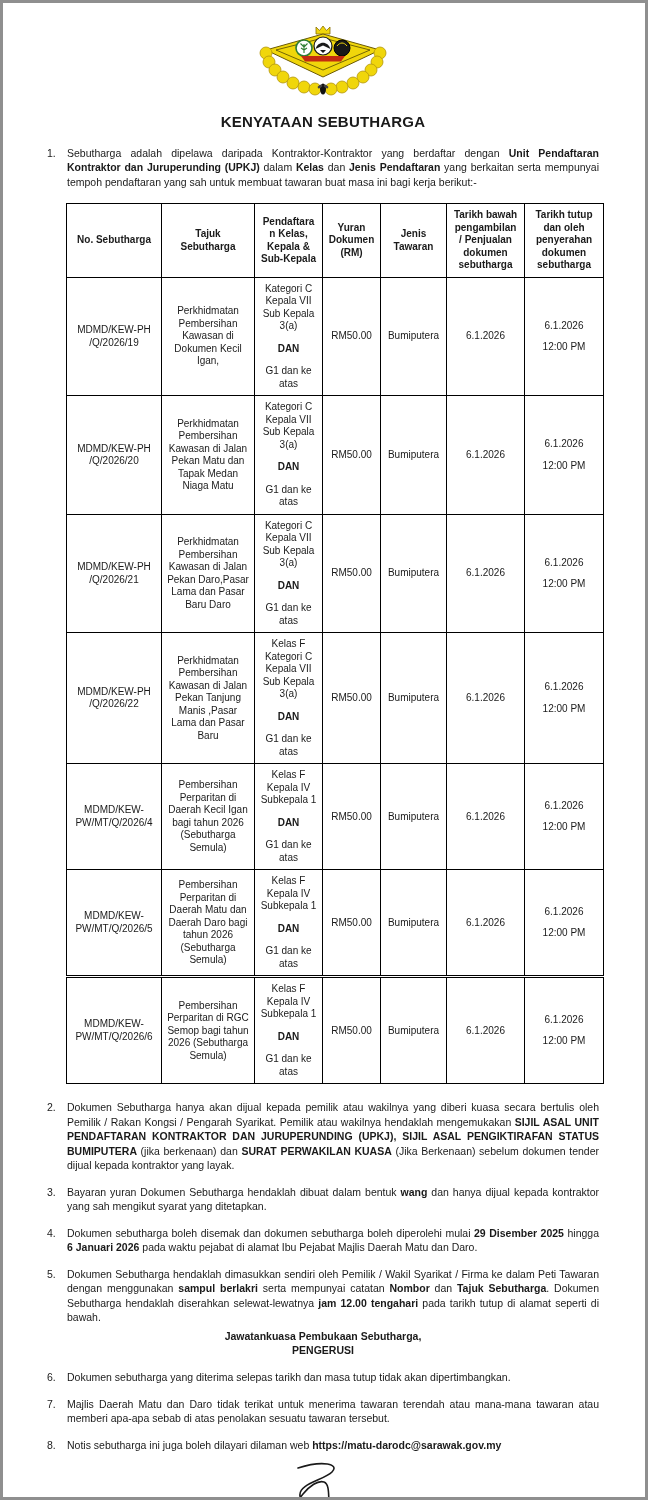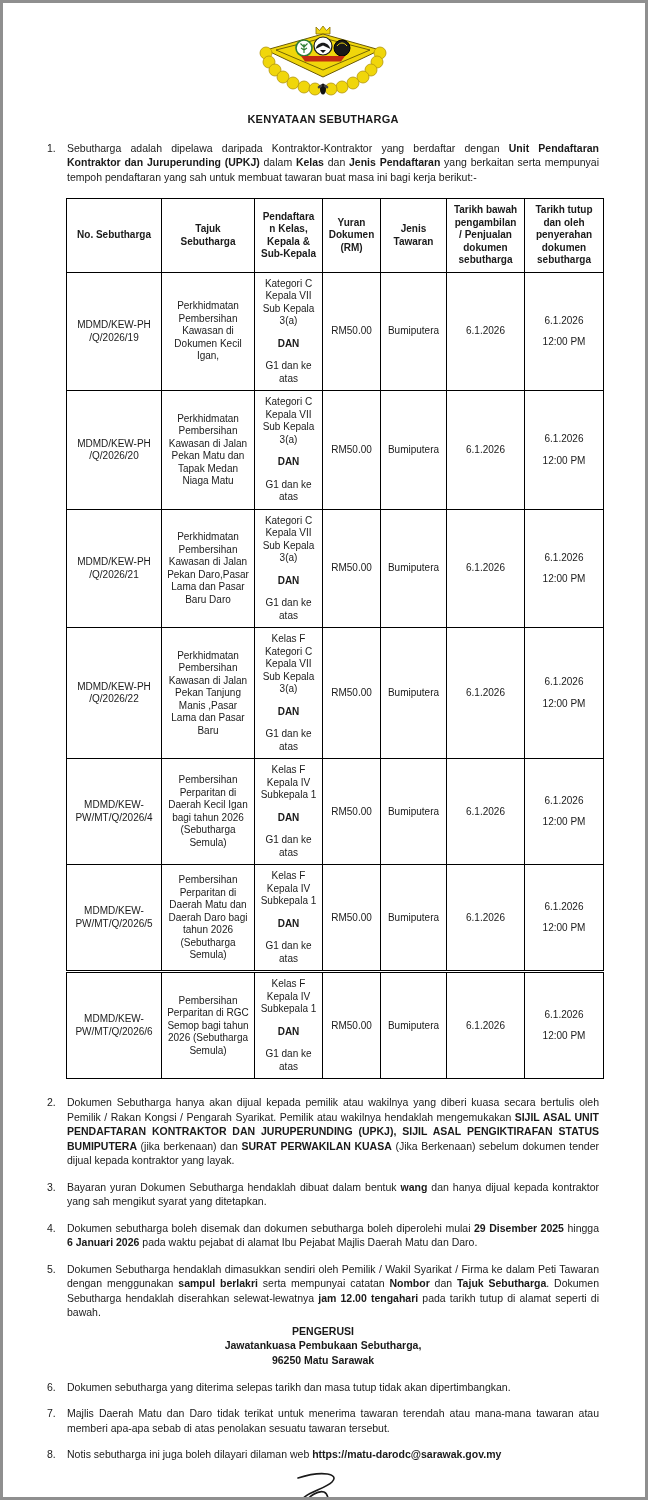--- a/index.html
+++ b/index.html
@@ -5,21 +5,21 @@
   * { margin: 0; padding: 0; box-sizing: border-box; }
   html, body { background: #fff; }
   body { font-family: "Liberation Sans", sans-serif; color: #1a1a1a; }
   .page {
     width: 648px; height: 1500px; background: #fff;
     border: 3px solid #8f8f8f; overflow: hidden; position: relative;
   }
   .content { padding: 20px 46px 0 44px; }
   .crest-wrap { text-align: center; margin-bottom: 12px; }
   .doc-title {
-    text-align: center; font-weight: 700; font-size: 11px;
+    text-align: center; font-weight: 700; font-size: 15px;
     letter-spacing: .2px; margin-bottom: 16px;
   }
   .item { display: flex; margin-bottom: 12px; font-size: 10.5px; line-height: 1.38; }
   .item .num { width: 20px; flex: 0 0 20px; }
   .item .body { flex: 1; text-align: justify; }
   b { font-weight: 700; }
 
   table.quote {
     border-collapse: collapse; margin: 14px 0 16px 19px;
     width: 537px; table-layout: fixed; font-size: 10px; line-height: 1.25;
@@ -250,23 +250,22 @@
       <div class="num">4.</div>
       <div class="body"><span>Dokumen sebutharga boleh disemak dan dokumen sebutharga boleh diperolehi mulai </span><b>29 Disember 2025</b><span> hingga </span><b>6 Januari 2026</b><span> pada waktu pejabat di alamat Ibu Pejabat Majlis Daerah Matu dan Daro.</span></div>
     </div>
 
     <div class="item" style="margin-bottom:4px">
       <div class="num">5.</div>
       <div class="body"><span>Dokumen Sebutharga hendaklah dimasukkan sendiri oleh Pemilik / Wakil Syarikat / Firma ke dalam  Peti Tawaran dengan menggunakan </span><b>sampul berlakri</b><span> serta mempunyai catatan </span><b>Nombor</b><span> dan </span><b>Tajuk Sebutharga</b><span>. Dokumen Sebutharga hendaklah diserahkan selewat-lewatnya </span><b>jam 12.00 tengahari</b><span> pada tarikh tutup di alamat seperti di bawah.</span></div>
     </div>
 
     <div class="addr">
+      <div>Jawatankuasa Pembukaan Sebutharga,</div>
       <div>PENGERUSI</div>
-      <div>Jawatankuasa Pembukaan Sebutharga,</div>
-      <div>96250 Matu Sarawak</div>
     </div>
 
     <div class="item">
       <div class="num">6.</div>
       <div class="body"><span>Dokumen sebutharga yang diterima selepas tarikh dan masa tutup tidak akan dipertimbangkan.</span></div>
     </div>
 
     <div class="item">
       <div class="num">7.</div>
       <div class="body"><span>Majlis Daerah Matu dan Daro tidak terikat untuk menerima tawaran terendah atau mana-mana tawaran atau memberi apa-apa sebab di atas penolakan sesuatu tawaran tersebut.</span></div>

